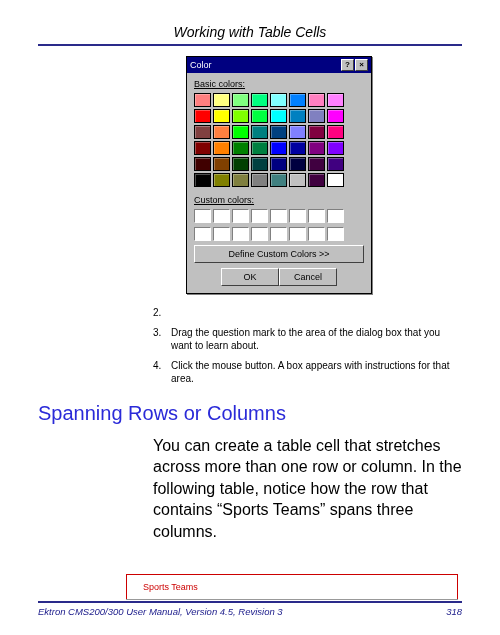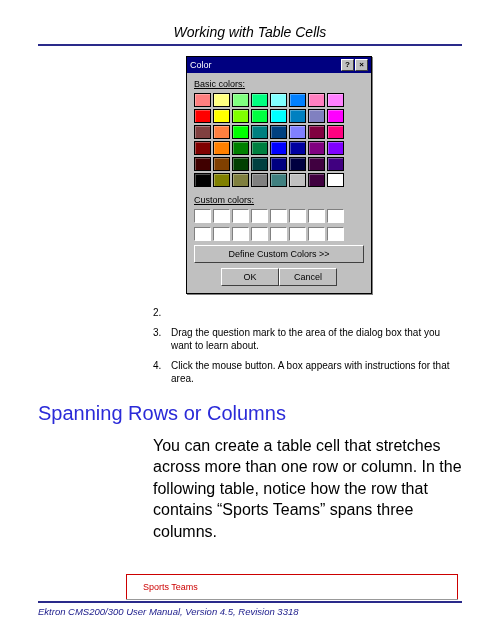--- a/index.html
+++ b/index.html
@@ -136,20 +136,21 @@
     position: absolute;
     left: 38px; right: 38px; bottom: 18px;
   }
   .footer-rule {
     border: none;
     border-top: 2px solid #2a2a8a;
     margin-bottom: 3px;
   }
   .footer-row {
     display: flex;
+    justify-content: space-between;
     font-style: italic;
     font-size: 9.5px;
     color: #1a1a8a;
   }
 </style>
 </head>
 <body>
 
 <div class="header-region">Working with Table Cells</div>
 <hr class="header-rule">

